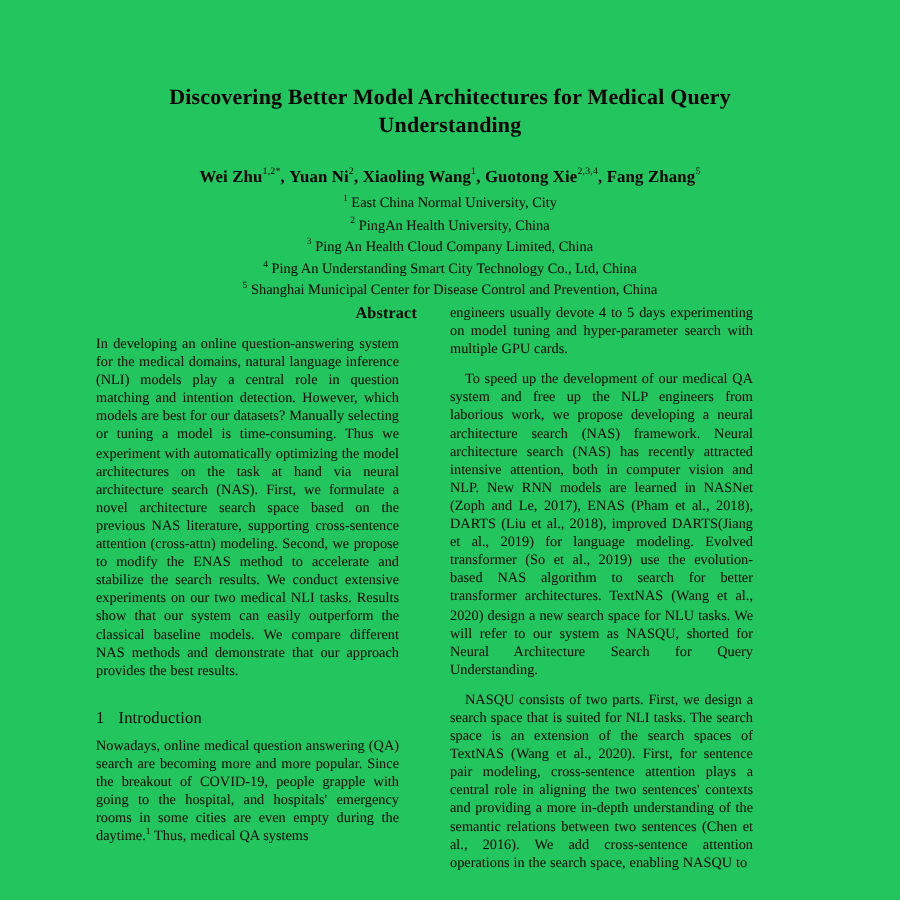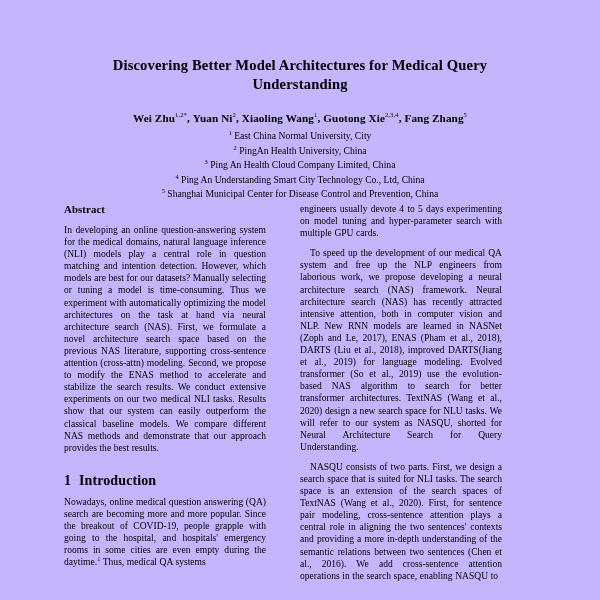--- a/index.html
+++ b/index.html
@@ -15,21 +15,21 @@
     font-family: "Liberation Serif", "DejaVu Serif", serif;
     color: #000000;
     -webkit-font-smoothing: antialiased;
   }
   .page {
     position: relative;
     width: 600px;
     height: 600px;
     box-sizing: border-box;
     padding: 0;
-    background: #c4b5fd;
+    background: #22c55e;
     overflow: hidden;
   }
 
   
   .title-block {
     padding: 56px 76px 0 76px;
   }
   .paper-title {
     font-size: 14.6px;
     font-weight: bold;
@@ -88,27 +88,27 @@
   }
   .col {
     width: 214px;
     flex: 0 0 214px;
     overflow: hidden;
   }
 
   .section-head {
     font-size: 10.8px;
     font-weight: bold;
-    text-align: left;
+    text-align: right;
     margin: 0 0 9px 0;
     letter-spacing: 0.1px;
   }
   .section-head-left {
-    font-size: 14px;
-    font-weight: bold;
+    font-size: 11px;
+    font-weight: normal;
     text-align: left;
     margin: 0 0 7px 0;
     letter-spacing: 0.1px;
   }
   .section-head-left .secnum {
     display: inline-block;
     min-width: 15px;
   }
 
   p.body {

